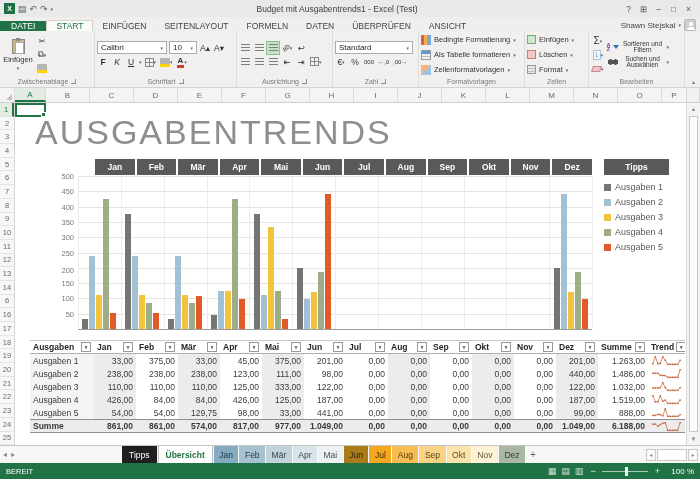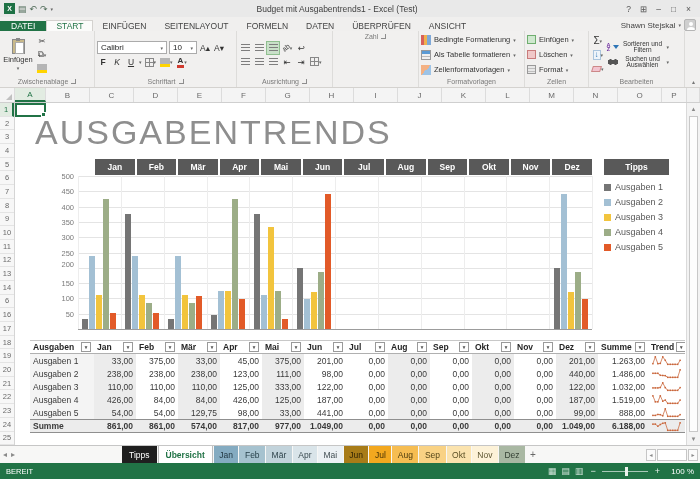--- a/index.html
+++ b/index.html
@@ -294,20 +294,35 @@
           </div>
         </div>
       </div>
       <div class="rlabel">
           <span>Ausrichtung</span>
           <span class="dlaunch"></span>
         </div>
     </div>
 
     <div class="rgroup" style="width:86px">
+      <div class="rbody">
+        <div class="rcol" style="flex:1">
+          <div class="selectbox" style="width:78px">
+              <span>Standard</span>
+              <span class="dd">▾</span>
+            </div>
+          <div class="rrow">
+            <span class="sbtn">€<span class="dd">▾</span></span>
+            <span class="sbtn">%</span>
+            <span class="sbtn" style="font-size:6px">000</span>
+            <span class="sbtn" style="font-size:6px">←,0</span>
+            <span class="sbtn" style="font-size:6px">,00→</span>
+          </div>
+        </div>
+      </div>
       <div class="rlabel">
           <span>Zahl</span>
           <span class="dlaunch"></span>
         </div>
     </div>
 
     <div class="rgroup" style="width:106px">
       <div class="rbody">
         <div class="rcol" style="flex:1">
           <div class="stybtn">
@@ -472,21 +487,21 @@
           <div class="ylab" style="left: 37px; top: 84.3px;">450</div>
           <div class="hgrid" style="left: 63px; top: 88.3px; width: 514px;"></div>
           <div class="ylab" style="left: 37px; top: 99.6px;">400</div>
           <div class="hgrid" style="left: 63px; top: 103.6px; width: 514px;"></div>
           <div class="ylab" style="left: 37px; top: 114.9px;">350</div>
           <div class="hgrid" style="left: 63px; top: 118.9px; width: 514px;"></div>
           <div class="ylab" style="left: 37px; top: 130.2px;">300</div>
           <div class="hgrid" style="left: 63px; top: 134.2px; width: 514px;"></div>
           <div class="ylab" style="left: 37px; top: 145.5px;">250</div>
           <div class="hgrid" style="left: 63px; top: 149.5px; width: 514px;"></div>
-          <div class="ylab" style="left: 37px; top: 157px;">200</div>
+          <div class="ylab" style="left: 37px; top: 163px;">200</div>
           <div class="hgrid" style="left: 63px; top: 164.8px; width: 514px;"></div>
           <div class="ylab" style="left: 37px; top: 176.1px;">150</div>
           <div class="hgrid" style="left: 63px; top: 180.1px; width: 514px;"></div>
           <div class="ylab" style="left: 37px; top: 191.4px;">100</div>
           <div class="hgrid" style="left: 63px; top: 195.4px; width: 514px;"></div>
           <div class="ylab" style="left: 37px; top: 206.7px;">50</div>
           <div class="hgrid" style="left: 63px; top: 210.7px; width: 514px;"></div>
           <div class="vgrid" style="left: 63px; top: 73px; height: 153px;"></div>
           <div class="vgrid" style="left: 105.8px; top: 73px; height: 153px;"></div>
           <div class="vgrid" style="left: 148.7px; top: 73px; height: 153px;"></div>

